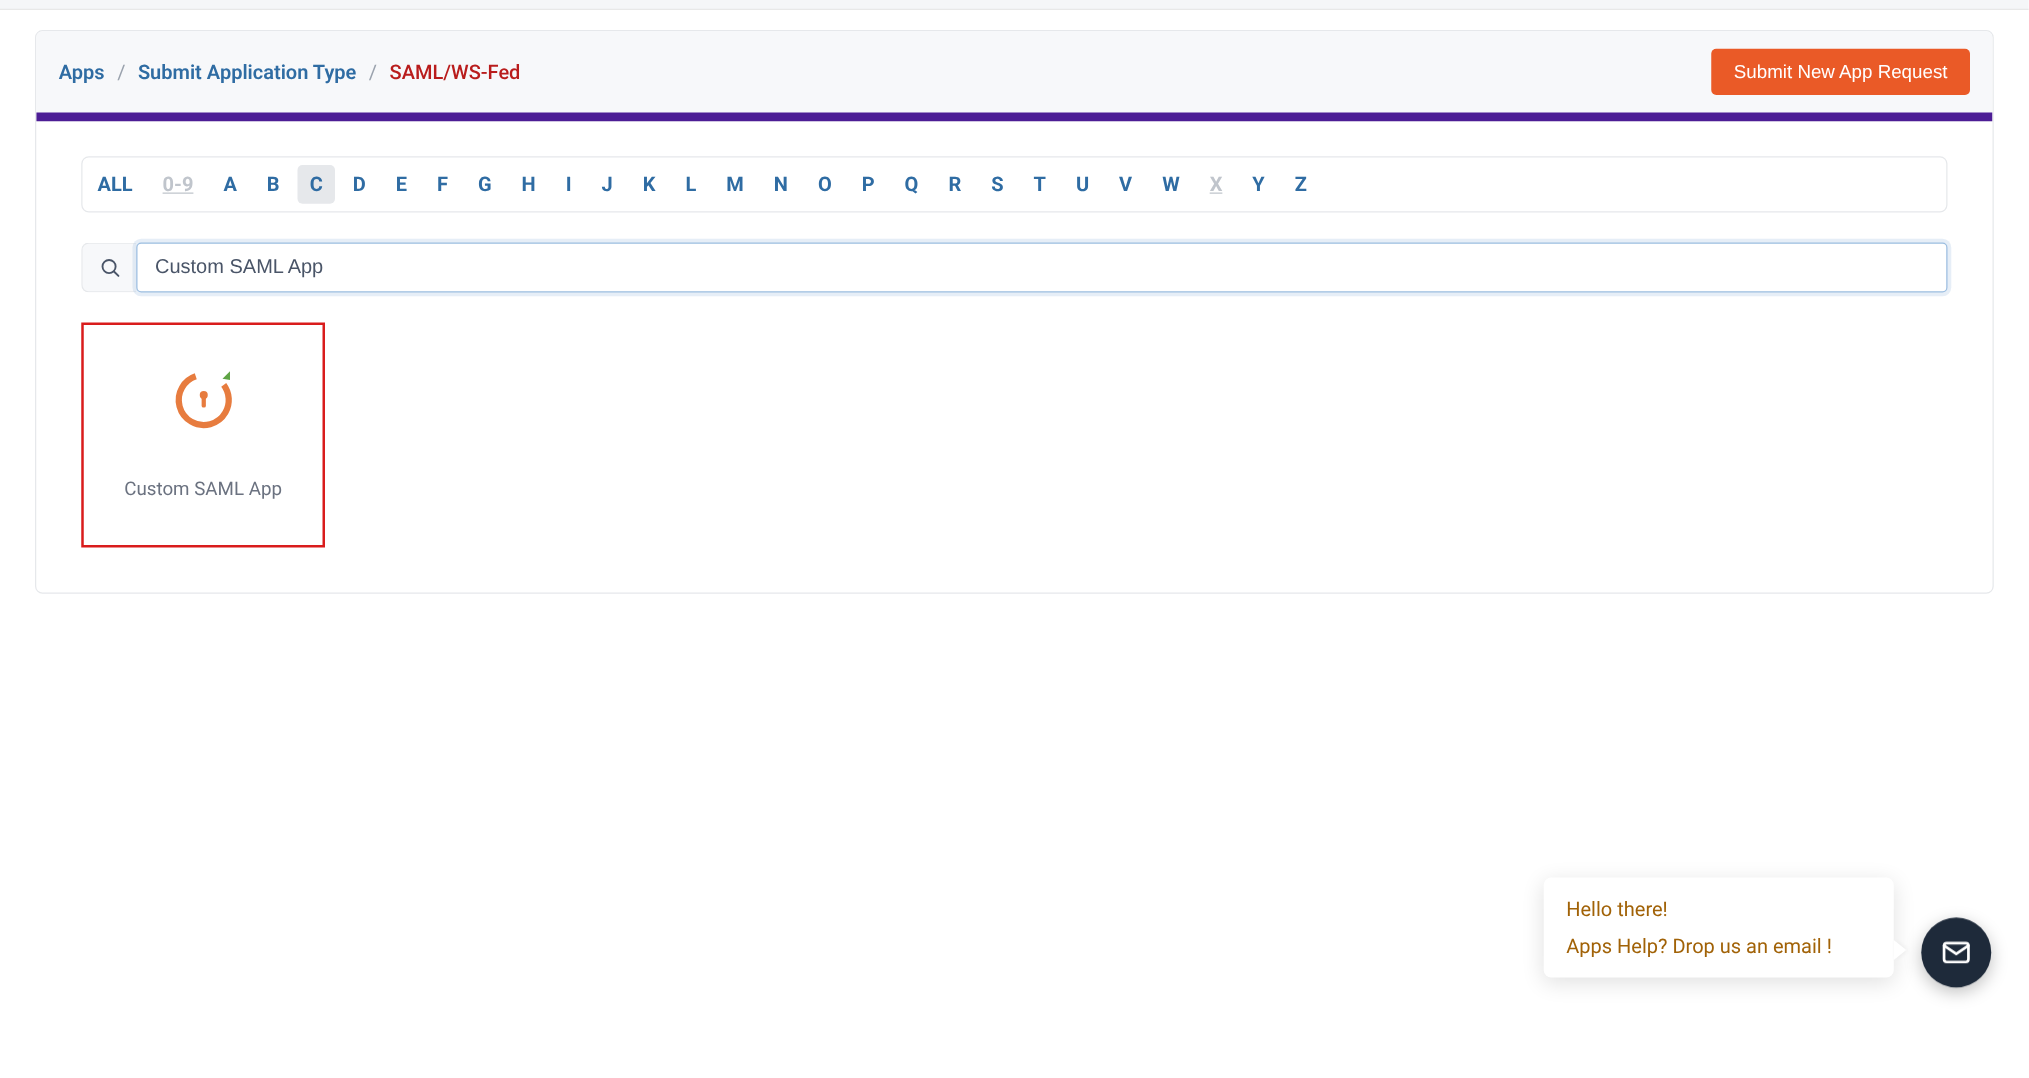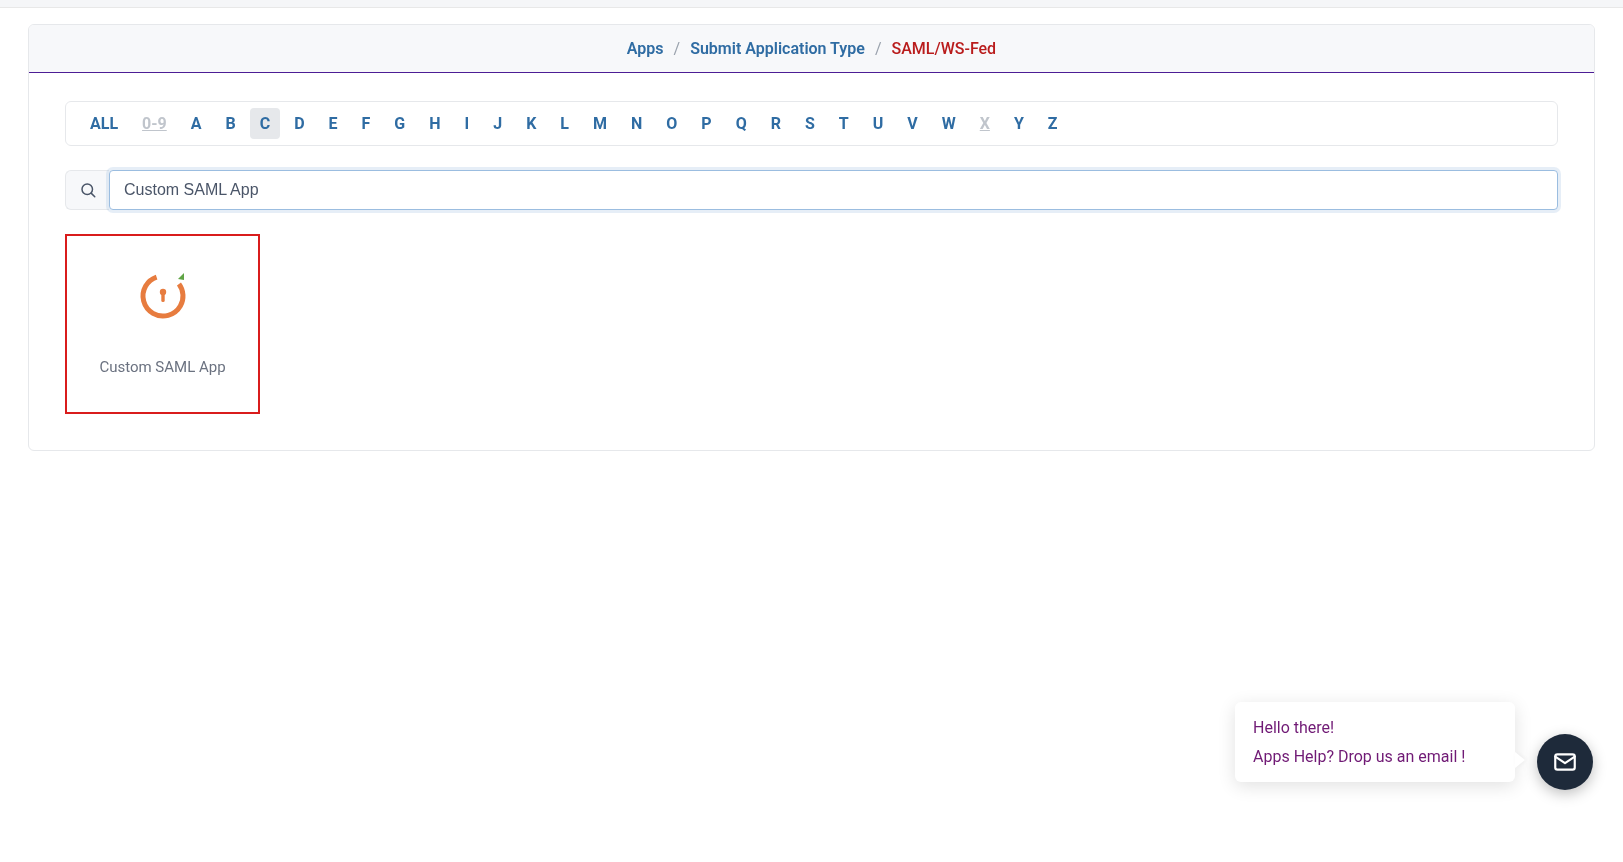--- a/index.html
+++ b/index.html
@@ -17,24 +17,24 @@
 .panel {
   margin: 16px 28px;
   border: 1px solid #e6e8eb;
   border-radius: 6px;
   overflow: hidden;
   background: #fff;
 }
 .panel-header {
   display: flex;
   align-items: center;
-  justify-content: center;
+  justify-content: space-between;
   padding: 14px 18px;
   background: #f7f8fa;
-  border-bottom: 1px solid #4c1d95;
+  border-bottom: 7px solid #4c1d95;
 }
 .breadcrumbs {
   display: flex;
   align-items: center;
   gap: 10px;
   font-size: 16px;
 }
 .breadcrumbs a {
   color: #2f6ca3;
   text-decoration: none;
@@ -60,21 +60,21 @@
 .panel-body {
   padding: 28px 36px 36px 36px;
 }
 
 
 .alpha-filter {
   display: flex;
   align-items: flex-end;
   border: 1px solid #e6e8eb;
   border-radius: 6px;
-  padding: 6px 12px;
+  padding: 6px 0;
   margin-bottom: 24px;
   flex-wrap: nowrap;
   overflow-x: auto;
 }
 .alpha-item {
   padding: 6px 10px;
   margin: 0 2px;
   color: #2f6ca3;
   font-weight: 700;
   cursor: pointer;
@@ -159,21 +159,21 @@
 .chat-bubble {
   position: fixed;
   right: 108px;
   bottom: 80px;
   width: 280px;
   background: #fff;
   border-radius: 6px;
   padding: 16px 18px;
   box-shadow: 0 4px 18px rgba(0,0,0,0.12);
   font-size: 16px;
-  color: #701a75;
+  color: #a16207;
 }
 .chat-bubble .line1 { margin-bottom: 10px; }
 .chat-bubble::after {
   content: "";
   position: absolute;
   right: -10px;
   bottom: 14px;
   width: 0; height: 0;
   border-top: 8px solid transparent;
   border-bottom: 8px solid transparent;
@@ -209,20 +209,21 @@
 <div class="panel">
 
   <div class="panel-header">
     <nav class="breadcrumbs">
       <a href="#">Apps</a>
       <span class="sep">/</span>
       <a href="#">Submit Application Type</a>
       <span class="sep">/</span>
       <span class="current">SAML/WS-Fed</span>
     </nav>
+    <button class="submit-btn">Submit New App Request</button>
   </div>
 
   <div class="panel-body">
 
     <div class="alpha-filter">
       <span class="alpha-item all">ALL</span>
       <span class="alpha-item disabled">0-9</span>
       <span class="alpha-item">A</span>
       <span class="alpha-item">B</span>
       <span class="alpha-item selected">C</span>

